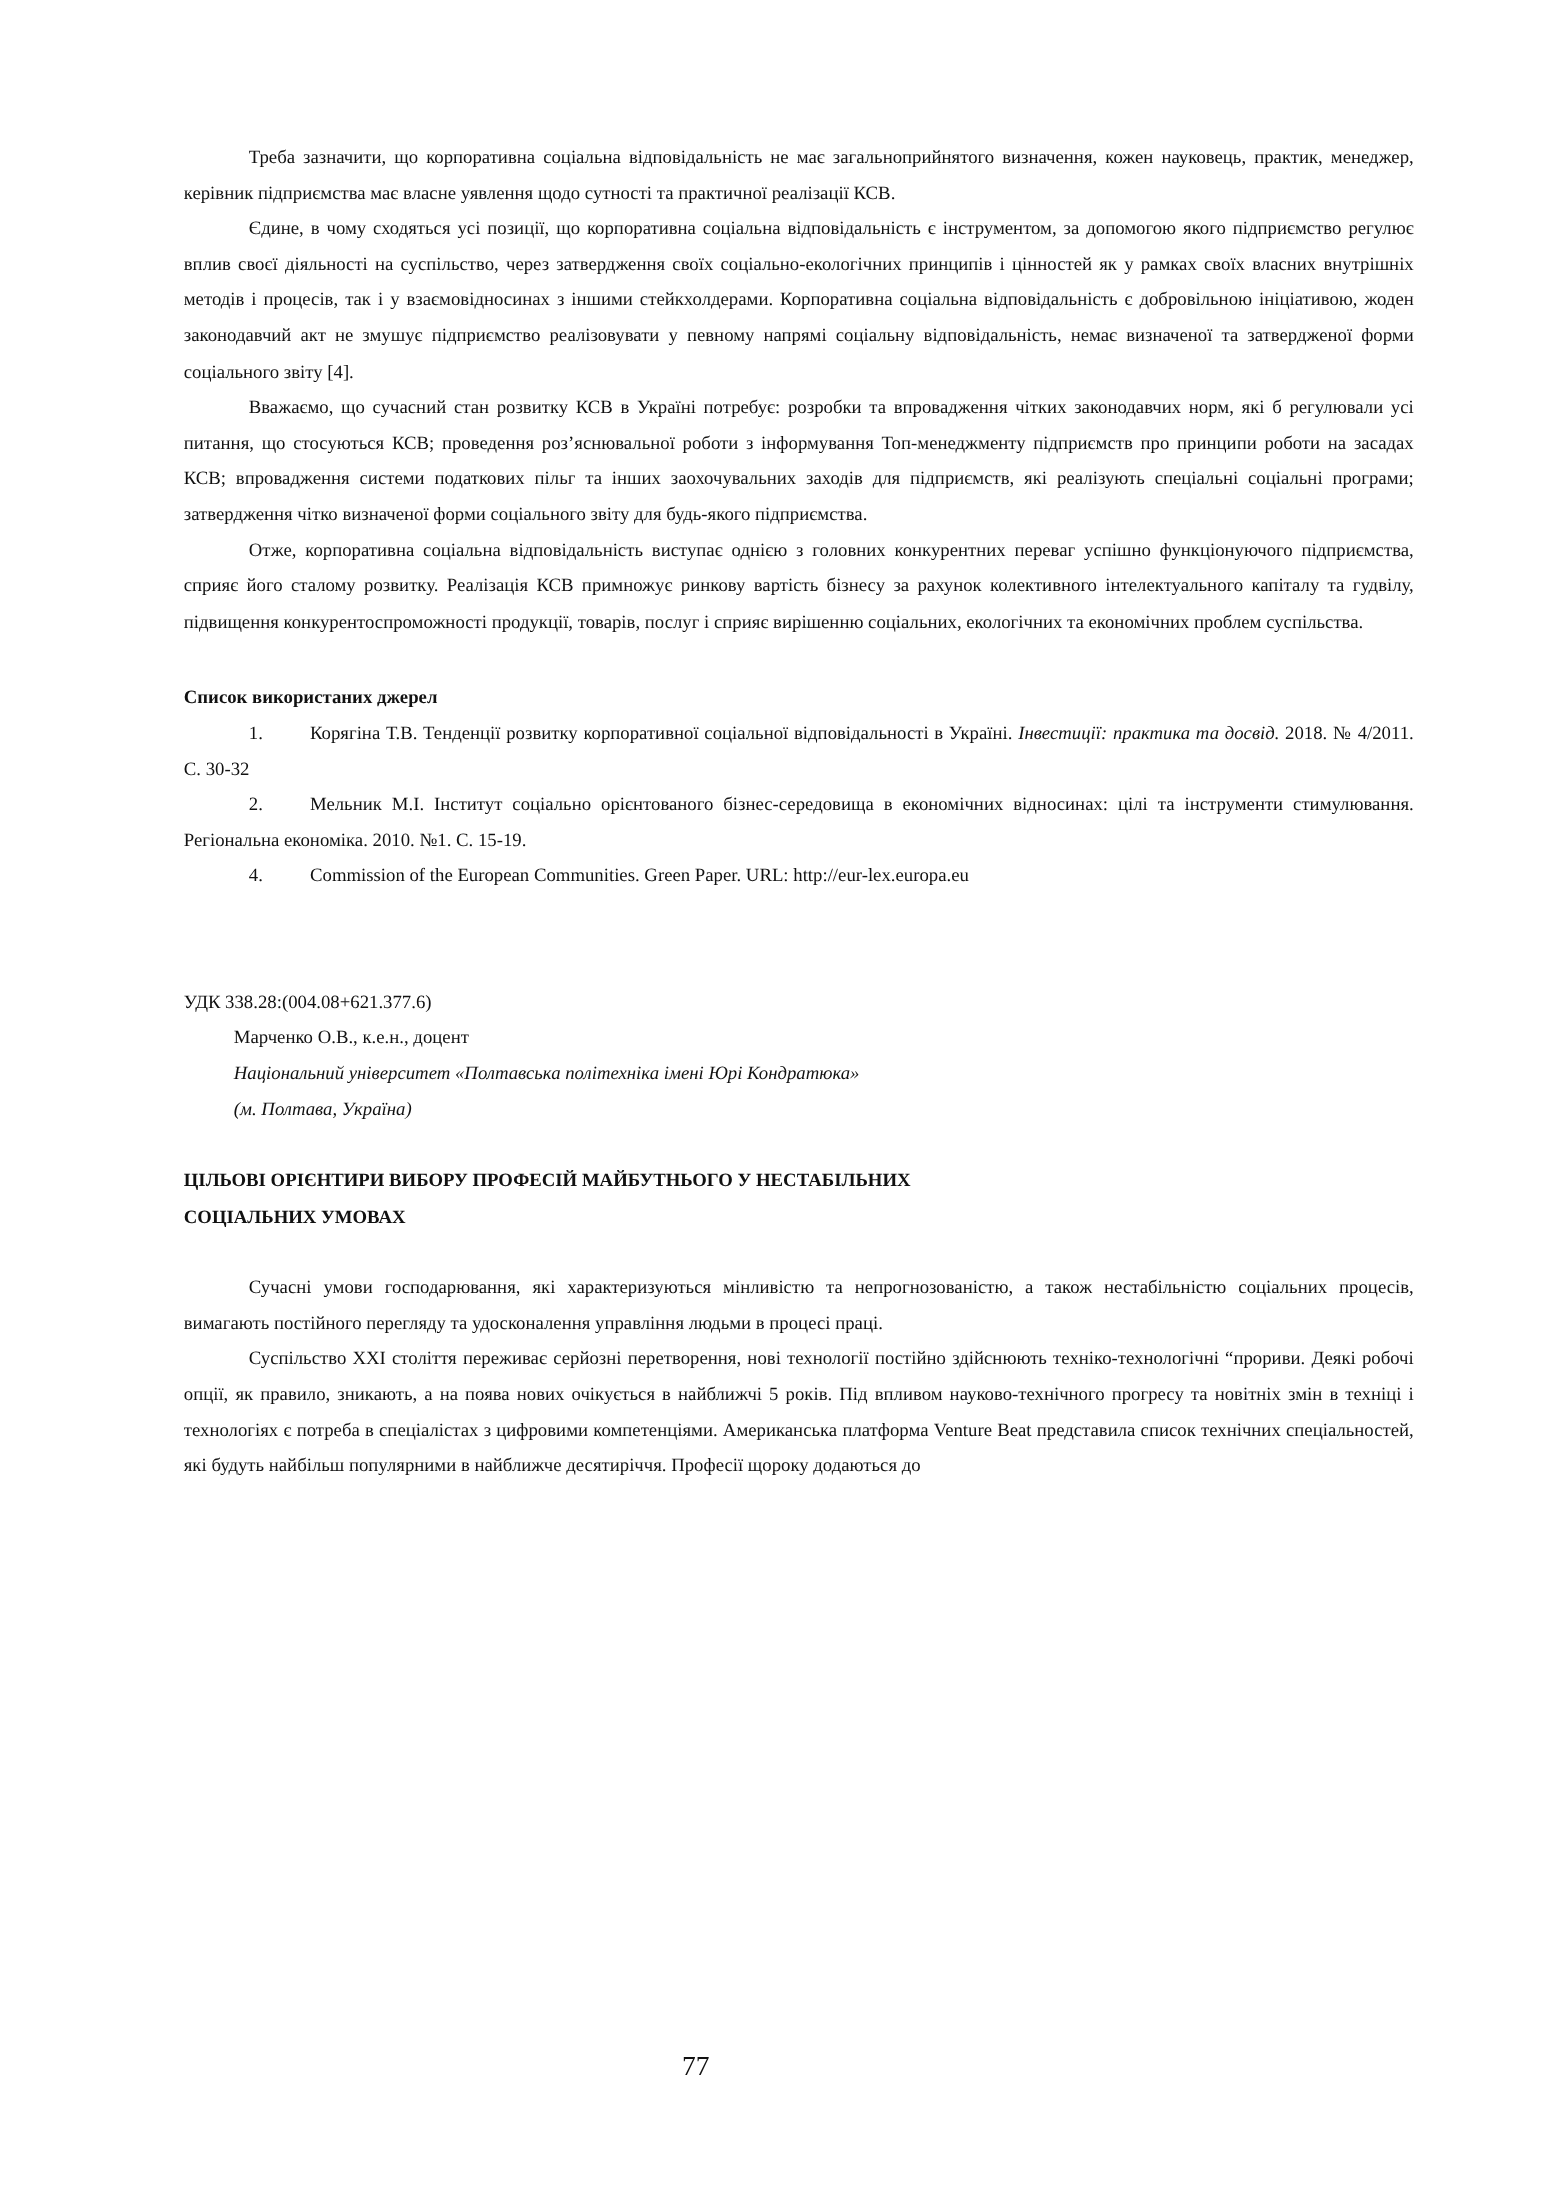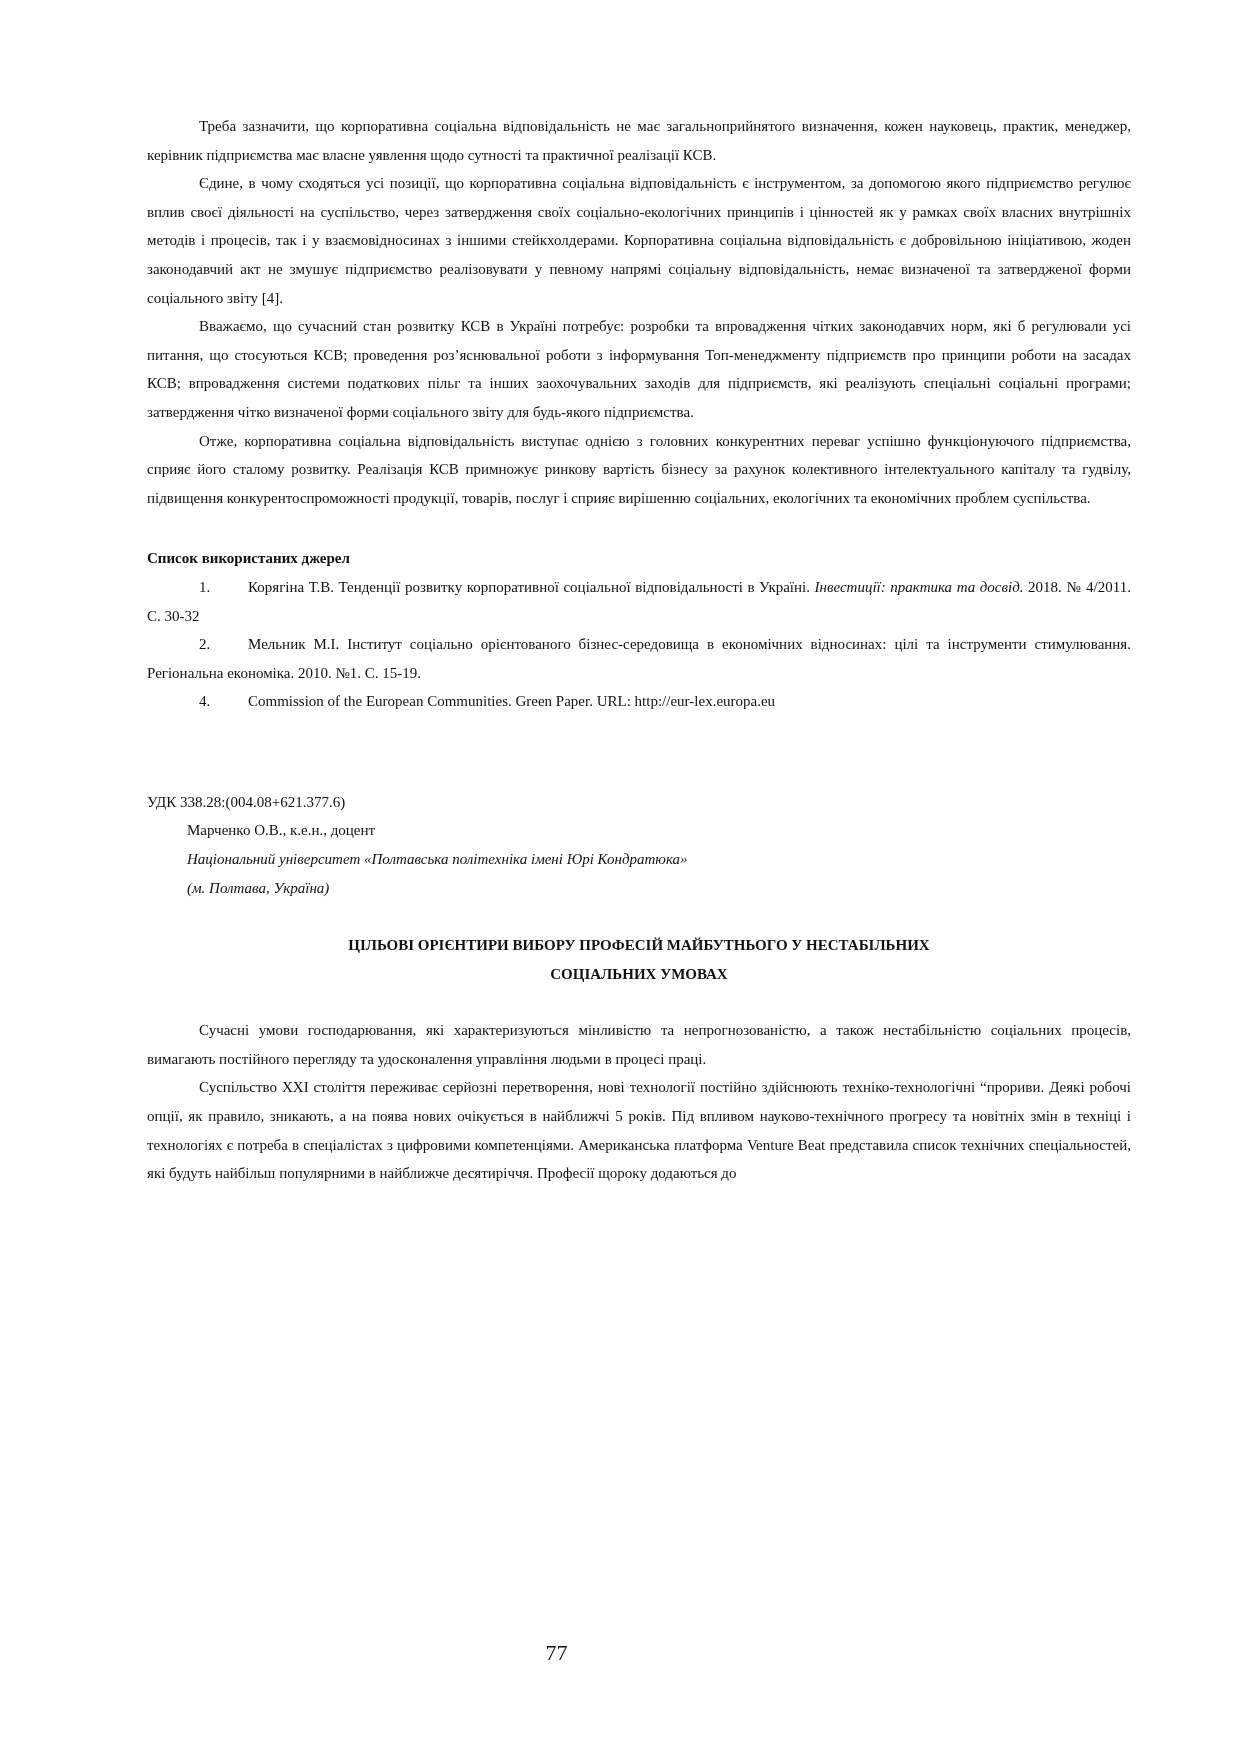--- a/index.html
+++ b/index.html
@@ -10,21 +10,21 @@
       color: #111111;
     }
     p { margin: 0; text-align: justify; text-align-last: left; }
     .indent { text-indent: 52px; }
     .refs-title { text-align: center; font-weight: bold; margin-top: 32px; }
     .ref { text-align: justify; text-indent: 52px; }
     .ref .num { display: inline-block; width: 49px; text-indent: 0; }
     .udk { margin-top: 72px; }
     .author { text-align: center; padding-left: 40px; }
     .affil { text-align: center; font-style: italic; padding-left: 40px; }
-    .title { text-align: center; font-weight: bold; margin-top: 29px; line-height: 29px; }
+    .title { text-align: left; font-weight: bold; margin-top: 29px; line-height: 29px; }
     .body2 { margin-top: 27px; }
     .pagenum { position: absolute; top: 1640px; left: 0; width: 1113px; text-align: center;
       font-family: "Liberation Serif", serif; font-size: 22px; color: #111; }
     i { font-style: italic; margin-top: 44px; }
   </style>
 </head>
 <body>
 
 <div class="page">
   <p class="indent">Треба зазначити, що корпоративна соціальна відповідальність не має загальноприйнятого визначення, кожен науковець, практик, менеджер, керівник підприємства має власне уявлення щодо сутності та практичної реалізації КСВ.</p>

